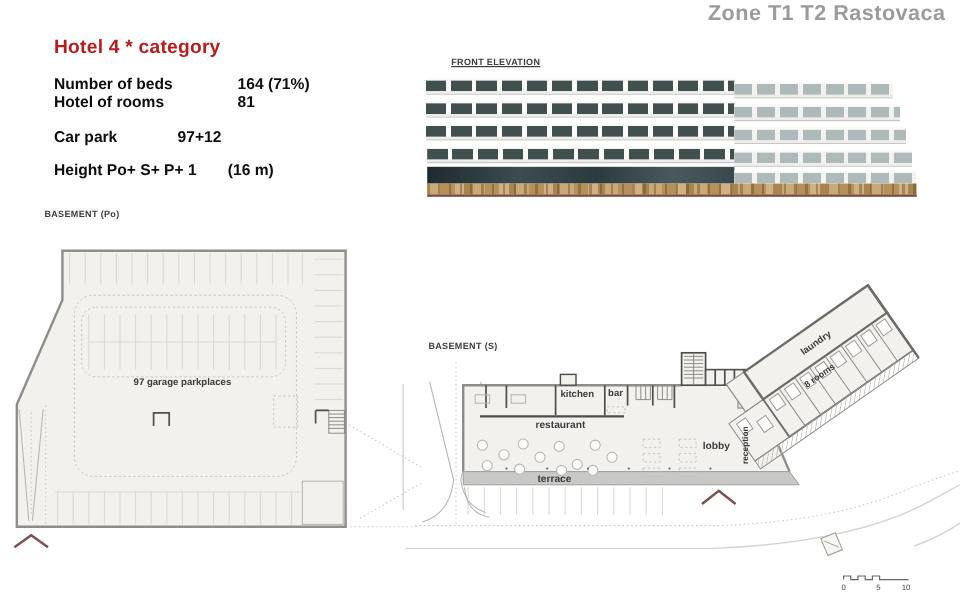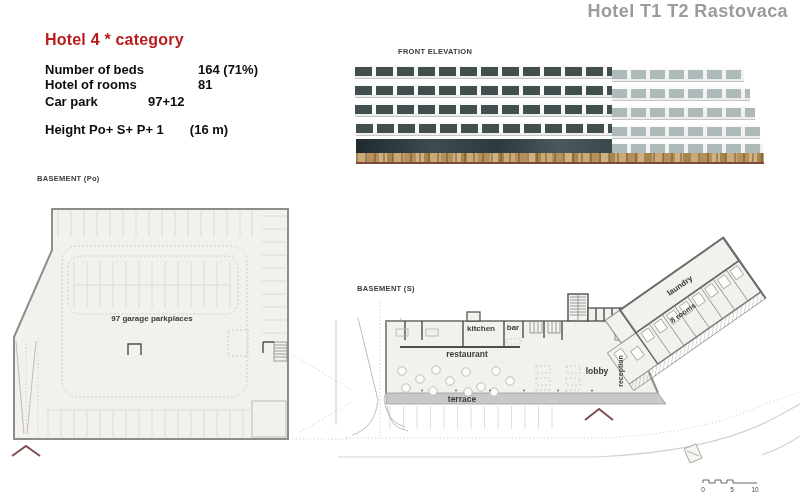--- a/index.html
+++ b/index.html
@@ -7,21 +7,21 @@
          font-family:"Liberation Sans",sans-serif;color:#111;}
   .abs{position:absolute;}
 
   
   .page-title{right:12px;top:1px;font-size:18px;font-weight:bold;color:#9b9b9b;letter-spacing:.4px;}
   .info-heading{left:45px;top:31px;font-size:16px;font-weight:bold;color:#b91c1c;letter-spacing:.2px;}
   .info-block{left:45px;top:62px;font-size:13px;font-weight:bold;color:#0d0d0d;}
   .info-row{display:flex;line-height:15px;white-space:nowrap;}
   .info-row .lbl{display:inline-block;}
   .row-beds .lbl,.row-rooms .lbl{width:153px;}
-  .row-carpark{margin-top:2px;}
+  .row-carpark{margin-top:14px;}
   .row-carpark .lbl{width:103px;}
   .row-height{margin-top:13px;}
   .row-height .val{margin-left:26px;}
 
   
   .sec-label{font-size:7.5px;color:#3c3c3c;letter-spacing:.3px;font-weight:bold;}
 
   
   .elevation{left:355px;top:62px;width:412px;height:102px;}
   .band{position:absolute;height:13px;box-sizing:border-box;
@@ -50,21 +50,21 @@
   .t-label{font-size:8px;font-weight:600;}
   .t-label-lg{font-size:8.5px;font-weight:600;}
   .t-annot{font-size:8px;font-weight:600;}
   .t-tiny{font-size:6.5px;fill:#444;}
 </style>
 </head>
 <body>
 
 <div class="slide">
 
-  <div class="abs page-title">Hotel T1 T2 Rastovaca</div>
+  <div class="abs page-title">Zone T1 T2 Rastovaca</div>
 
   <div class="abs info-heading">Hotel 4 * category</div>
   <div class="abs info-block">
     <div class="info-row row-beds">
       <span class="lbl">Number of beds</span>
       <span class="val">164 (71%)</span>
     </div>
     <div class="info-row row-rooms">
       <span class="lbl">Hotel of rooms</span>
       <span class="val">81</span>
@@ -72,21 +72,21 @@
     <div class="info-row row-carpark">
       <span class="lbl">Car park</span>
       <span class="val">97+12</span>
     </div>
     <div class="info-row row-height">
       <span class="lbl">Height Po+ S+ P+ 1</span>
       <span class="val">(16 m)</span>
     </div>
   </div>
 
-  <div class="abs sec-label" style="left:398px;top:47px;">FRONT ELEVATION</div>
+  <div class="abs sec-label" style="left:376px;top:47px;text-decoration:underline;">FRONT ELEVATION</div>
   <div class="abs sec-label" style="left:37px;top:174px;">BASEMENT (Po)</div>
   <div class="abs sec-label" style="left:357px;top:284px;">BASEMENT (S)</div>
 
   <div class="abs elevation">
     <div class="band" style="left:0px;  top:3px;  width:257px;"></div>
     <div class="band light" style="left:257px;top:6px;  width:132px;"></div>
     <div class="band" style="left:0px;  top:22px; width:257px;"></div>
     <div class="band light" style="left:257px;top:25px; width:138px;"></div>
     <div class="band" style="left:0px;  top:41px; width:257px;"></div>
     <div class="band light" style="left:257px;top:44px; width:143px;"></div>

